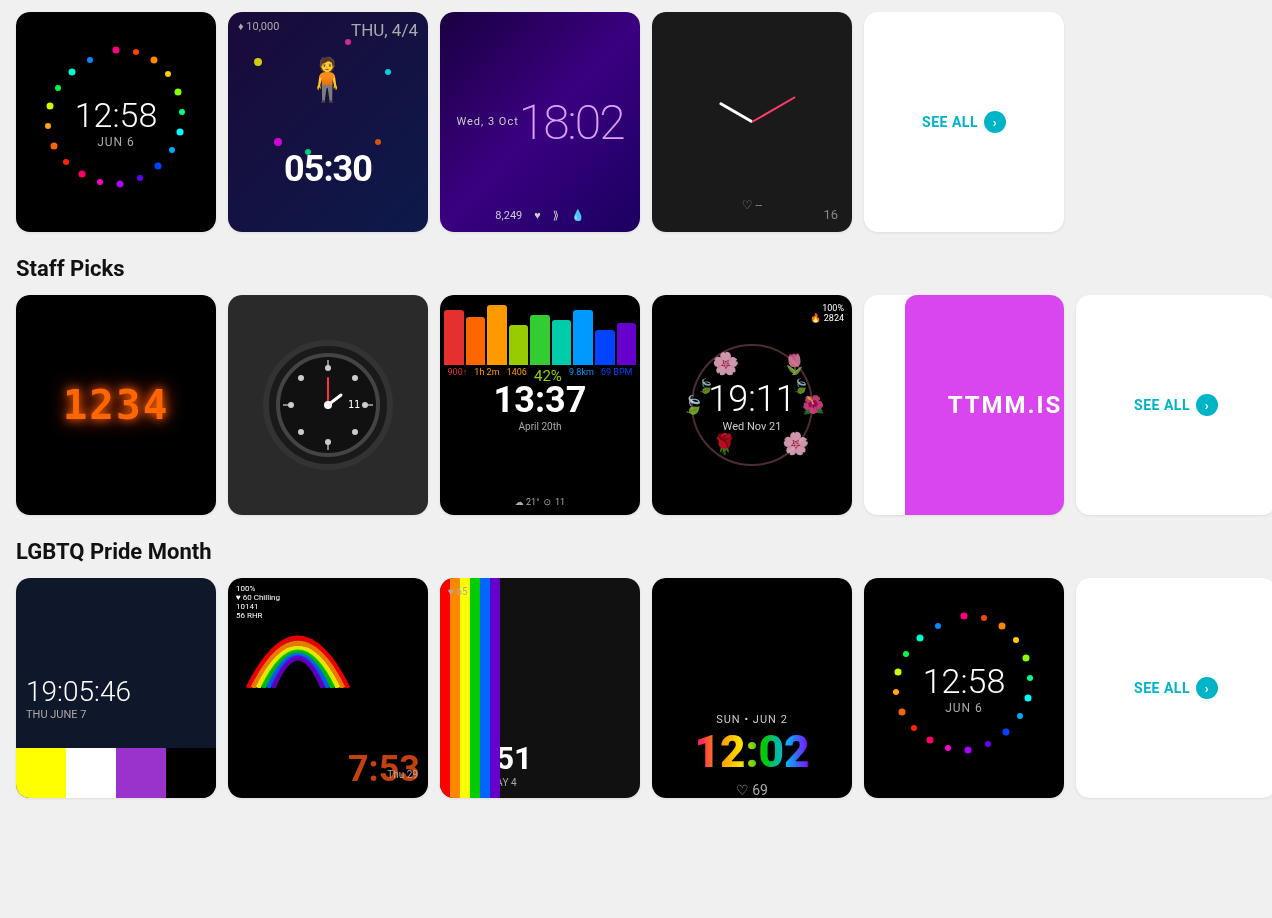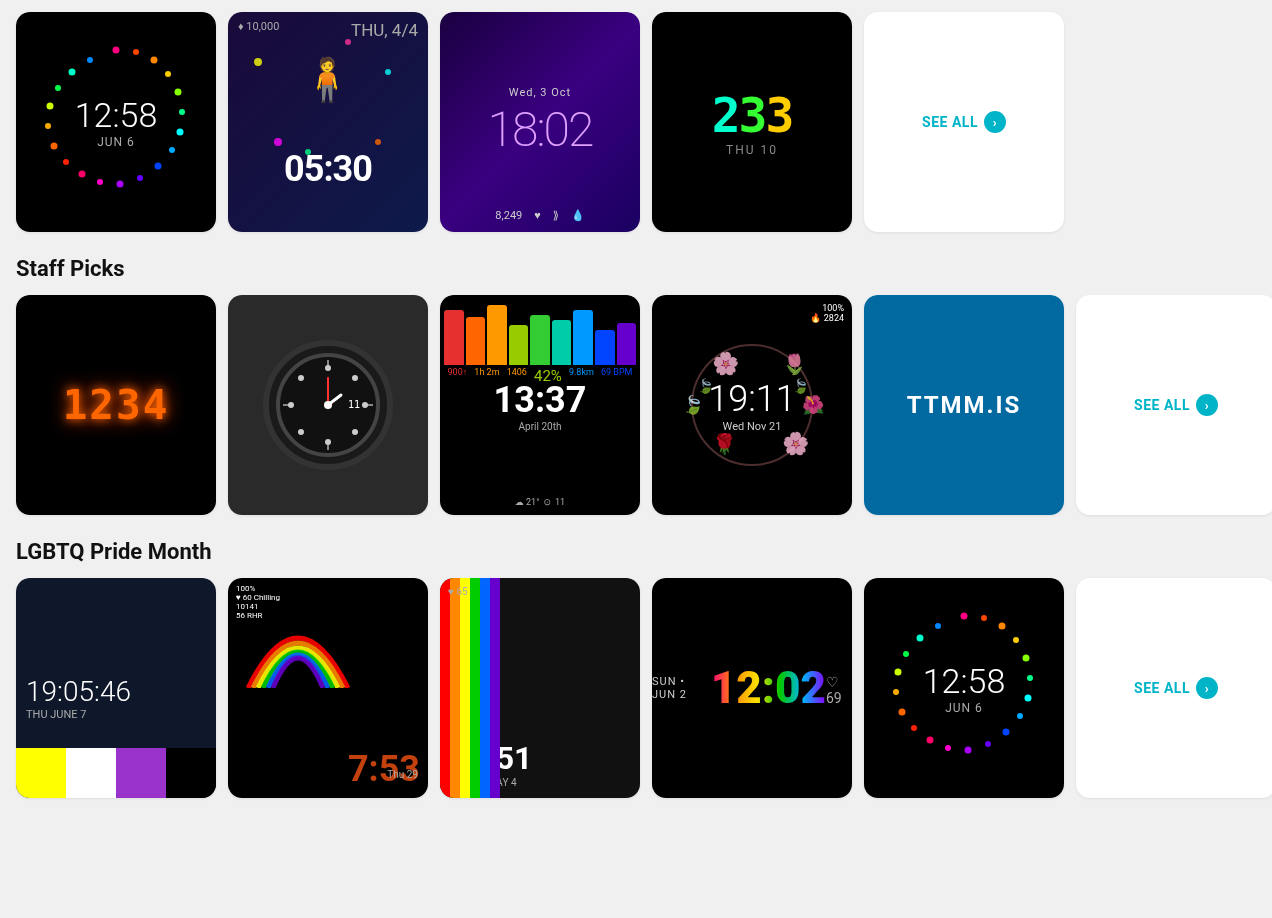--- a/index.html
+++ b/index.html
@@ -158,21 +158,20 @@
       font-size: 42px;
       margin-bottom: 2px;
     }
 
     
     .face-trace {
       background: linear-gradient(135deg, #1a0040 0%, #3a0080 50%, #1a0060 100%);
       width: 100%;
       height: 100%;
       display: flex;
-      flex-direction: column;
       align-items: center;
       justify-content: center;
       position: relative;
       text-align: right;
     }
     .trace-date {
       font-size: 11px;
       color: #ccc;
       letter-spacing: 1px;
       margin-bottom: 2px;
@@ -342,25 +341,26 @@
       font-weight: 300;
       color: #fff;
     }
     .floral-date {
       font-size: 11px;
       color: #ccc;
     }
 
     
     .face-ttmm {
-      background: #0369a1;
-      width: 100%;
-      height: 100%;
-      display: flex;
-      justify-content: center;
+      background: #d946ef;
+      width: 100%;
+      height: 100%;
+      display: flex;
+      justify-content: center;
+      margin-left: 41px;
     }
     .ttmm-text {
       font-size: 24px;
       font-weight: 700;
       color: #fff;
       letter-spacing: 2px;
     }
 
     
     .face-flags {
@@ -452,20 +452,21 @@
     .pride-vbar {
       flex: 1;
     }
 
     
     .face-rainbow-ripple {
       background: #000;
       width: 100%;
       height: 100%;
       display: flex;
+      flex-direction: column;
       align-items: center;
       justify-content: flex-end;
     }
     .ripple-date {
       font-size: 11px;
       color: #ccc;
       letter-spacing: 1px;
     }
     .ripple-time {
       font-size: 44px;
@@ -557,30 +558,33 @@
           <div class="trace-stats">
             <span>8,249</span>
             <span>♥</span>
             <span>⟫</span>
             <span>💧</span>
           </div>
         </div>
 
       </div>
 
-      <div class="watch-card">
-        <div class="watch-img face-loops">
-          <div class="loops-numbers">
-            <span style="color:#00ffcc;">2</span><span style="color:#33ff33;">3</span><span style="color:#ffcc00;">3</span>
-          </div>
-          <div class="loops-date">THU 10</div>
-        </div>
-
-      </div>
-
+
+      <div class="watch-card">
+        <div class="watch-img face-light">
+          <div class="clock-hands">
+            <div class="hand hour-hand"></div>
+            <div class="hand minute-hand"></div>
+          </div>
+          <div style="position:absolute;bottom:10px;right:14px;font-size:13px;color:#888;">16</div>
+
+          <div style="position:absolute;bottom:20px;left:50%;transform:translateX(-50%);font-size:12px;color:#888;">♡ --</div>
+        </div>
+
+      </div>
 
       <div class="see-all-card">
         <div class="see-all-btn">
           <span>SEE ALL</span>
           <div class="see-all-circle">›</div>
         </div>
       </div>
     </div>
   </div>
 

